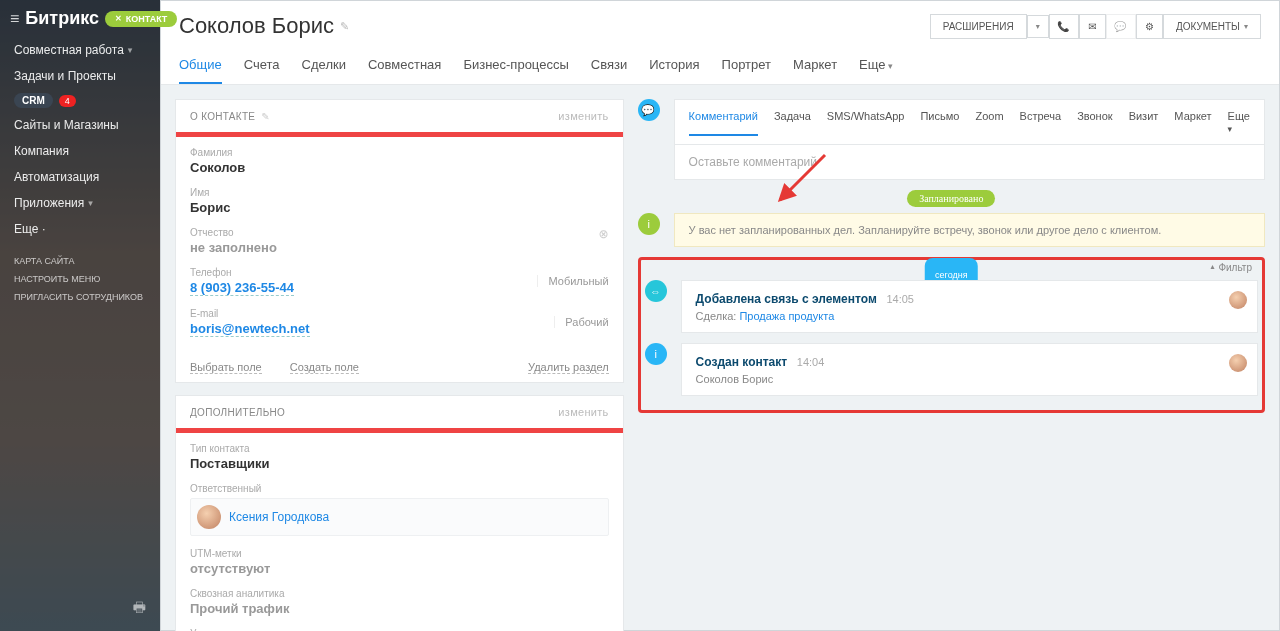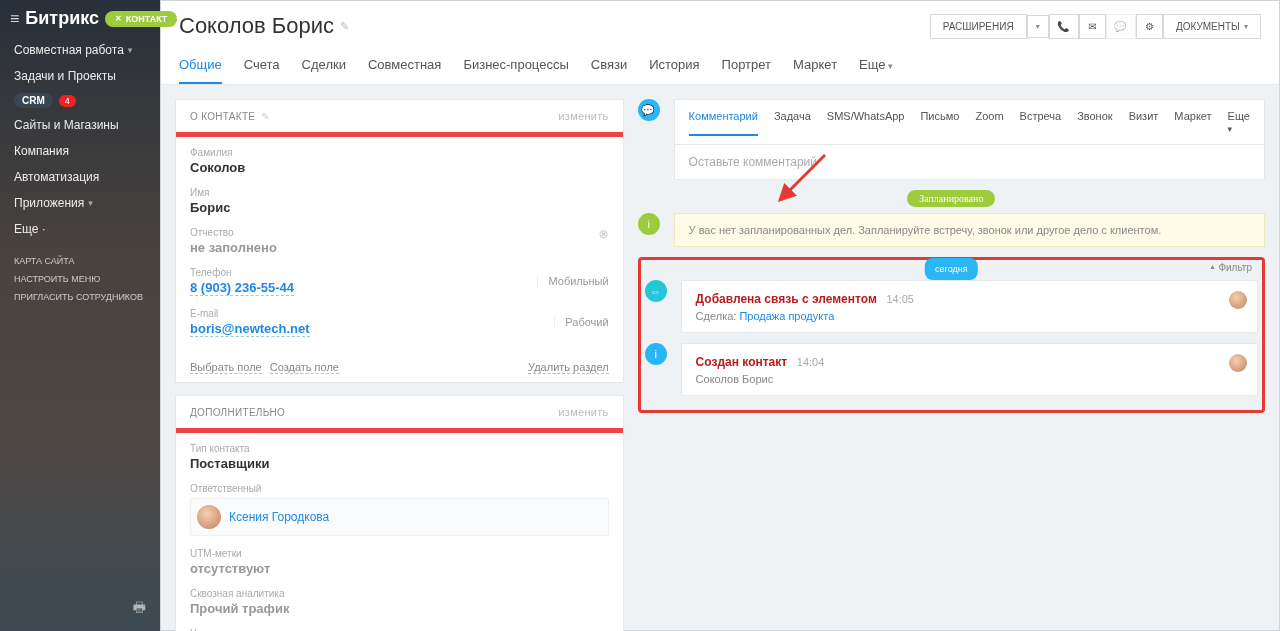--- a/index.html
+++ b/index.html
@@ -46,21 +46,21 @@
 .card-head .edit { margin-left:auto; text-transform:none; font-size:11px; color:#bbb; cursor:pointer; }
 .card-head .pencil { margin-left:6px; font-size:10px; color:#ccc; }
 .card-body { padding: 4px 14px 10px 14px; }
 .field { padding:6px 0; position:relative; }
 .field-label { font-size:10px; color:#aaa; }
 .field-value { font-size:13px; color:#333; margin-top:2px;font-weight:bold; }
 .field-value.muted { color:#999; }
 .field-value.link { color:#1e88e5; border-bottom:1px dashed #9cc; display:inline-block; cursor:pointer; }
 .field-extra { position:absolute; right:0; top:14px; font-size:11px; color:#999; border-left:1px solid #eee; padding-left:10px; }
 .field-close { position:absolute; right:0; top:6px; color:#ccc; font-size:12px; cursor:pointer; }
-.card-foot { display:flex; gap:8px; padding:8px 14px; font-size:11px; }
+.card-foot { display:flex; gap:28px; padding:8px 14px; font-size:11px; }
 .foot-link { color:#888; border-bottom:1px dashed #bbb; cursor:pointer; }
 .foot-right { margin-left:auto; }
 .responsible { display:flex; align-items:center; gap:8px; padding:6px; border:1px solid #eef0f2; background:#fafbfc; margin-top:4px; cursor:pointer; border-radius:2px; }
 .avatar-sm { width:24px; height:24px; border-radius:50%; background:radial-gradient(circle at 40% 35%, #f5d0b0, #c08060); }
 .responsible-name { color:#1e88e5; font-size:12px; }
 
 
 .col-right { flex:1; position:relative; }
 .tl-row { position:relative; padding-left:36px; margin-bottom:10px; }
 .tl-badge { position:absolute; left:0; top:0; width:22px; height:22px; border-radius:50%; display:flex; align-items:center; justify-content:center; color:#fff; font-size:11px; }
@@ -74,26 +74,26 @@
 .act-tab.active { color:#1e88e5; border-bottom:2px solid #1e88e5; }
 .act-tab.more::after { content:" ▾"; font-size:9px; }
 .comment-box { background:#fff; border:1px solid #e5e8ea; border-top:none; padding:10px 14px; font-size:12px; color:#aaa; cursor:text; }
 
 .planned-pill { background:#9ccc3c; color:#fff; font-size:10px; padding:3px 12px; border-radius:10px; display:inline-block; }
 .planned-row { text-align:center; margin:2px 0 6px 0;font-family:Liberation Serif, serif; }
 
 .notice { background:#fffbe6; border:1px solid #f0e8c0; padding:10px 14px; font-size:11px; color:#888; }
 
 .red-box { border:3px solid #e53935; border-radius:4px; padding:6px 4px 4px 4px; position:relative; }
-.today-pill { position:absolute; top:-2px; left:50%; transform:translateX(-50%); background:#29b6f6; color:#fff; font-size:9px; padding:6px 10px; border-radius:8px; }
+.today-pill { position:absolute; top:-2px; left:50%; transform:translateX(-50%); background:#29b6f6; color:#fff; font-size:9px; padding:12px 10px; border-radius:8px; }
 .filter-lbl { position:absolute; top:2px; right:10px; font-size:10px; color:#888; display:flex; align-items:center; gap:4px; cursor:pointer; }
 .filter-lbl::before { content:"▾"; font-size:8px; transform:scaleY(-1); }
 
 .event { background:#fff; border:1px solid #e5e8ea; padding:10px 14px; margin-top:10px; position:relative; }
-.event-title { font-size:12px; color:#b91c1c; font-weight:bold; display:inline; }
+.event-title { font-size:12px; color:#0c4a6e; font-weight:bold; display:inline; }
 .event-time { font-size:11px; color:#aaa; margin-left:6px; }
 .event-sub { font-size:11px; color:#888; margin-top:4px; }
 .event-sub a { color:#1e88e5; text-decoration:none; cursor:pointer; }
 .event-avatar { position:absolute; right:10px; top:10px; width:18px; height:18px; border-radius:50%; background:radial-gradient(circle at 40% 35%, #f5d0b0, #c08060); }
 
 
 .arrow { position:absolute; left:770px; top:150px; width:60px; height:60px; pointer-events:none; }
 .arrow svg { width:100%; height:100%; }
 
 

